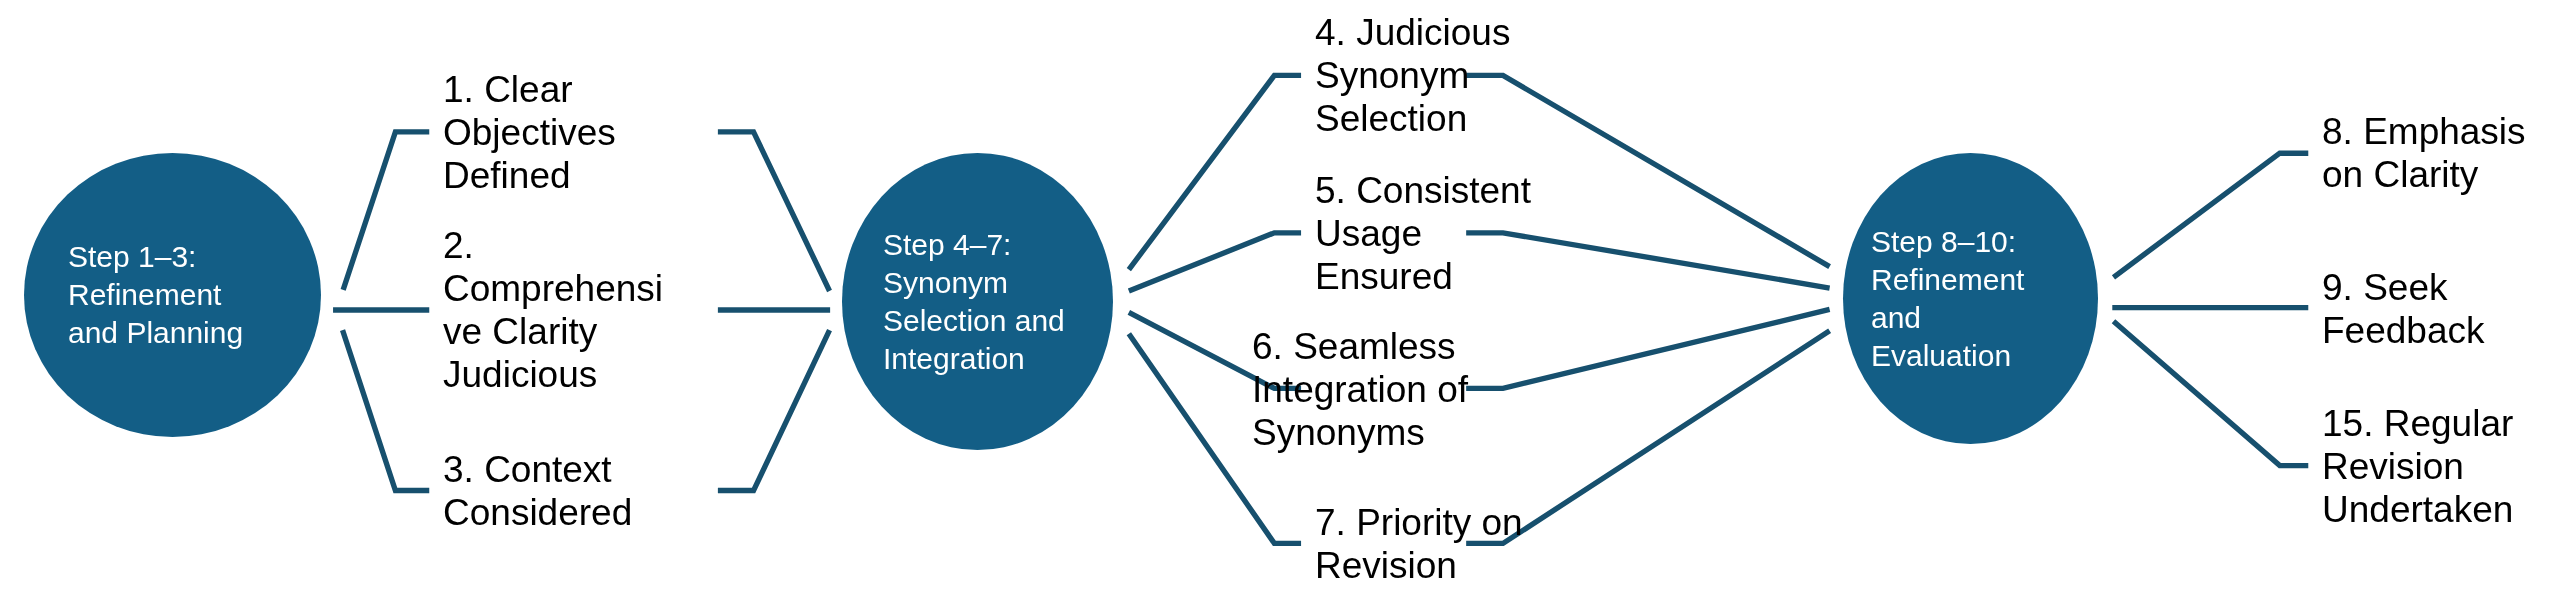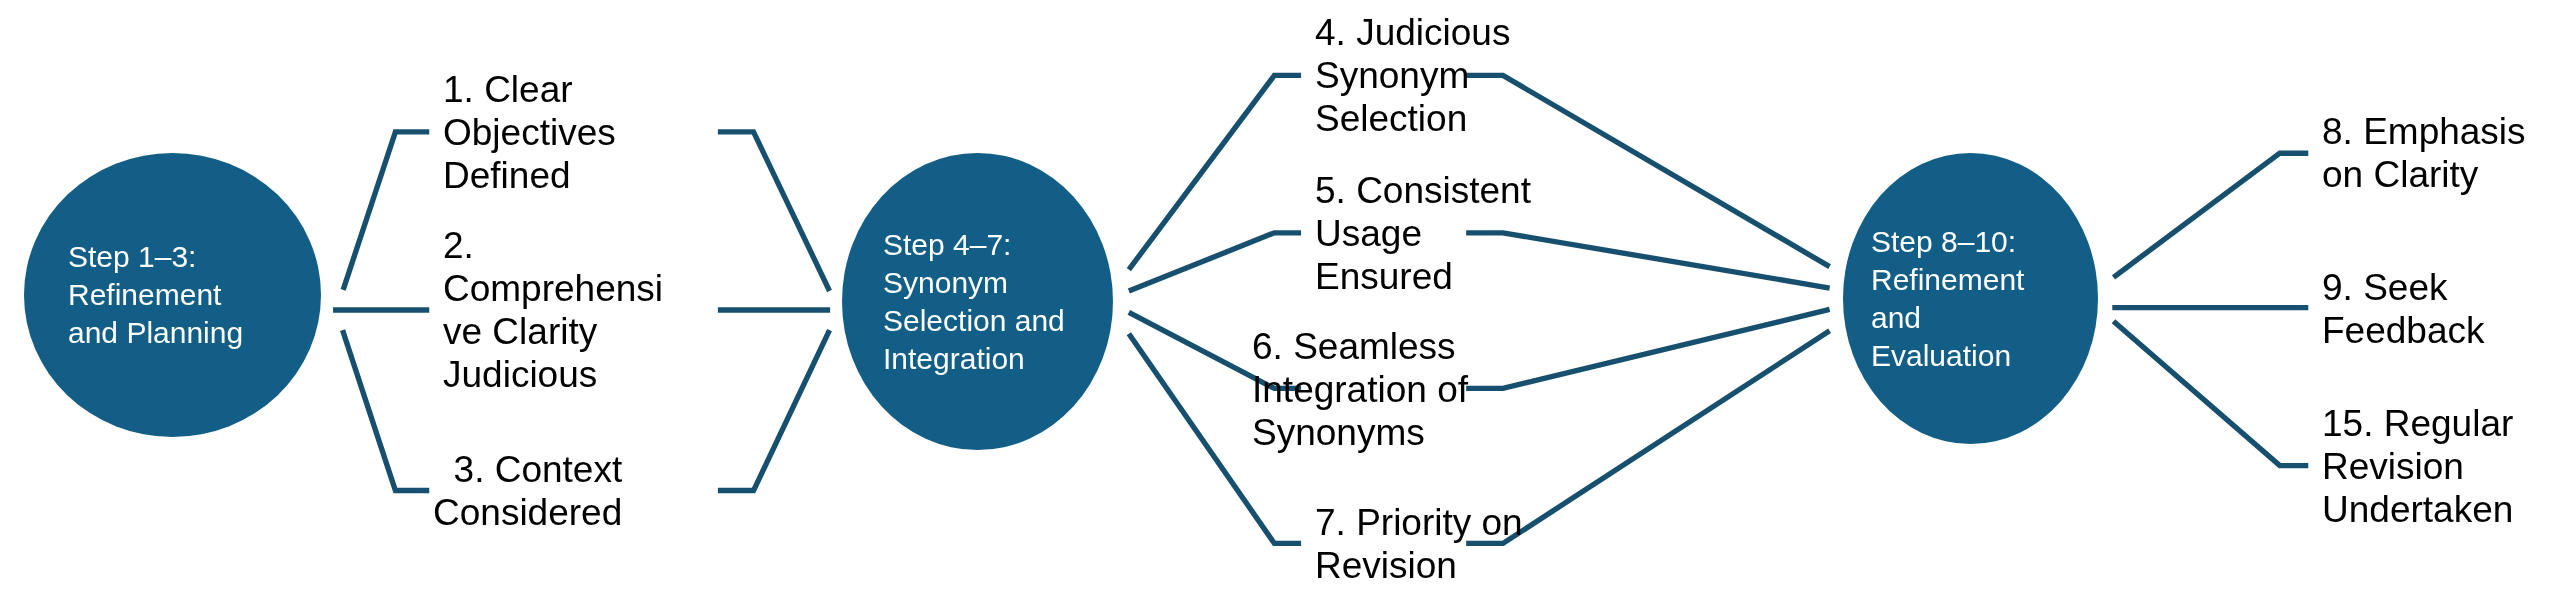--- a/index.html
+++ b/index.html
@@ -101,21 +101,21 @@
     <div>1. Clear</div>
     <div>Objectives</div>
     <div>Defined</div>
   </div>
   <div class="step-label" style="left:443px;top:310px;">
     <div>2.</div>
     <div>Comprehensi</div>
     <div>ve Clarity</div>
     <div>Judicious</div>
   </div>
-  <div class="step-label" style="left:433px;top:491px;text-align:right;">
+  <div class="step-label" style="left:443px;top:491px;">
     <div>3. Context</div>
     <div>Considered</div>
   </div>
 
   <div class="step-label" style="left:1315px;top:75px;">
     <div>4. Judicious</div>
     <div>Synonym</div>
     <div>Selection</div>
   </div>
   <div class="step-label" style="left:1315px;top:233px;">

